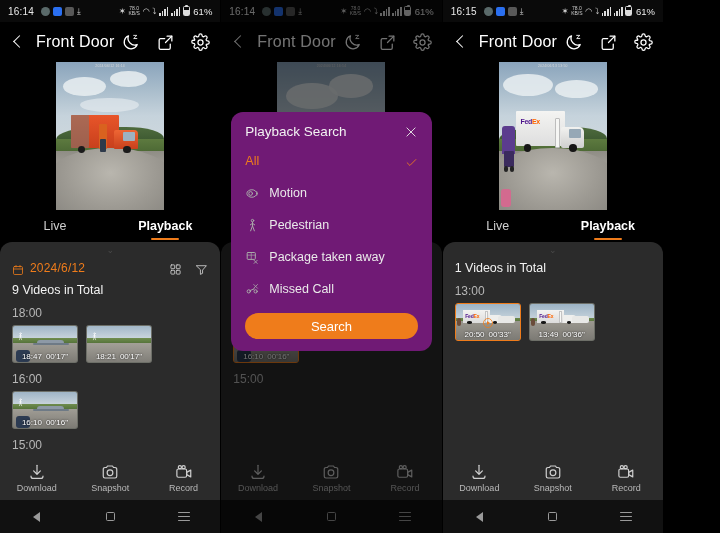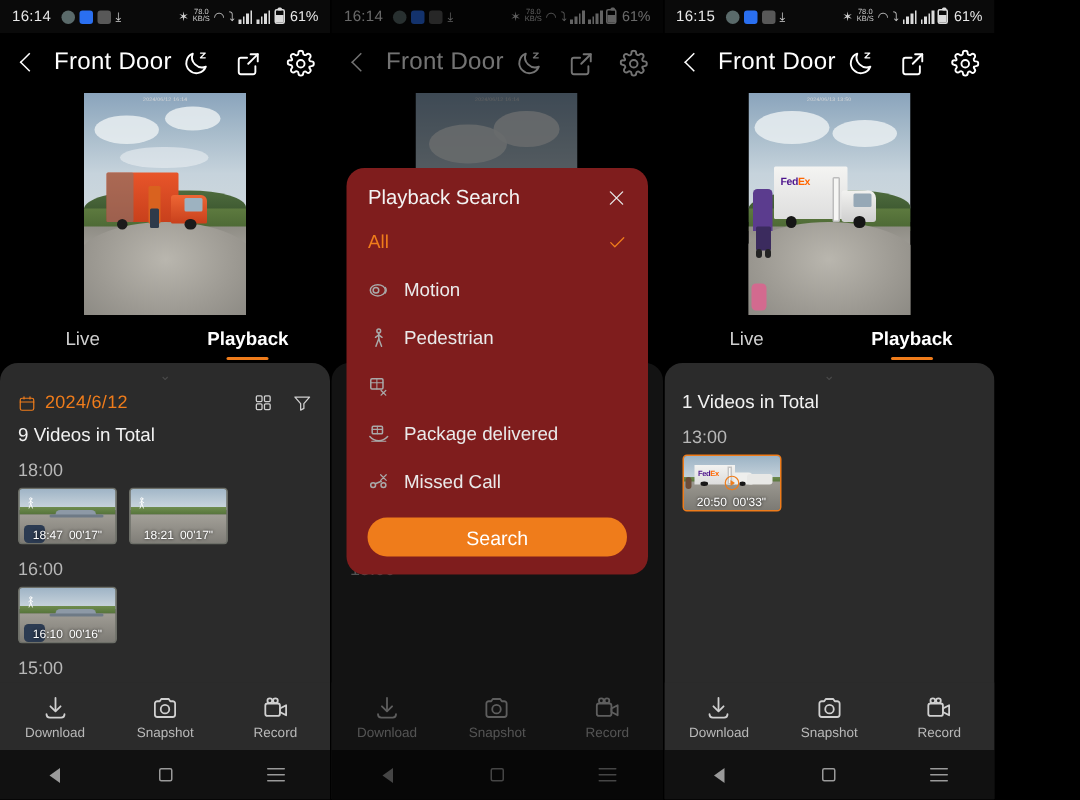--- a/index.html
+++ b/index.html
@@ -193,21 +193,21 @@
   .nav-item{flex:1;display:flex;align-items:center;justify-content:center;cursor:pointer;}
   .nav-tri{width:0;height:0;border-top:5px solid transparent;border-bottom:5px solid transparent;border-right:7px solid #9a9a9a;}
   .nav-sq{width:9px;height:9px;border:1.4px solid #9a9a9a;border-radius:1.5px;}
   .nav-lines{width:12px;}
   .nav-lines span{display:block;height:1.3px;background:#9a9a9a;margin:2.4px 0;border-radius:1px;}
 
   
   .dim{position:absolute;inset:0;background:rgba(0,0,0,.55);z-index:40;}
   .modal{
     position:absolute; left:10px; right:10px; top:112px;
-    background:#7f1d1d; border-radius:12px; z-index:50;
+    background:#701a75; border-radius:12px; z-index:50;
     padding:10px 0 10px 0;
   }
   .modal-head{
     display:flex;align-items:center;padding:2px 14px 6px 14px;
   }
   .modal-title{color:#f2f2f2;font-size:13.5px;}
   .modal-close{margin-left:auto;width:14px;height:14px;cursor:pointer;}
   .opt{
     display:flex;align-items:center;height:32px;padding:0 14px;cursor:pointer;
   }
@@ -668,30 +668,21 @@
             </svg></span>
         <span class="opt-label">Pedestrian</span>
 
       </div>
       <div class="opt ">
         <span class="opt-icon" style="color:#a9a9a9"><svg viewBox="0 0 24 24" width="15" height="15" fill="none" stroke="currentColor" stroke-width="1.6" stroke-linecap="round" stroke-linejoin="round">
               <rect x="3.5" y="4" width="13" height="11" rx="1.3"></rect>
               <path d="M3.5 8.2h13M10 4v11" stroke-width="1.1"></path>
               <path d="M14.5 16.5l5 5M19.5 16.5l-5 5" stroke-width="1.4"></path>
             </svg></span>
-
-      </div>
-      <div class="opt ">
-        <span class="opt-icon" style="color:#a9a9a9"><svg viewBox="0 0 24 24" width="15" height="15" fill="none" stroke="currentColor" stroke-width="1.6" stroke-linecap="round" stroke-linejoin="round">
-              <rect x="5" y="3.5" width="11" height="8" rx="1.2"></rect>
-              <path d="M5 6.8h11M10.5 3.5v8" stroke-width="1.1"></path>
-              <path d="M2.5 14.5c2.5 3 6 4.5 9.5 4.5s6.5-1.3 9.5-4.5"></path>
-              <path d="M4.5 19.5h15" stroke-width="1.2"></path>
-            </svg></span>
-        <span class="opt-label">Package delivered</span>
+        <span class="opt-label">Package taken away</span>
 
       </div>
       <div class="opt ">
         <span class="opt-icon" style="color:#a9a9a9"><svg viewBox="0 0 24 24" width="15" height="15" fill="none" stroke="currentColor" stroke-width="1.6" stroke-linecap="round" stroke-linejoin="round">
               <circle cx="6" cy="15" r="2.6"></circle>
               <circle cx="17" cy="15" r="2.6"></circle>
               <path d="M8.3 13.6l6.4-2.6"></path>
               <path d="M14 4l6 6M20 4l-6 6" stroke-width="1.3"></path>
             </svg></span>
         <span class="opt-label">Missed Call</span>
@@ -822,20 +813,40 @@
 
             <span class="play-badge" style="color:#ef7c1b"><svg viewBox="0 0 24 24" width="12" height="12" fill="none" stroke="currentColor" stroke-width="1.6" stroke-linecap="round" stroke-linejoin="round">
                 <circle cx="12" cy="12" r="9"></circle>
                 <path d="M10 8l6 4-6 4z" fill="currentColor" stroke="none"></path>
               </svg></span>
             <div class="thumb-cap">
               <span>20:50</span>
               <span>00'33"</span>
             </div>
           </div>
+          <div class="thumb ">
+            <div class="thumb-scene">
+      <div class="sky" style="height:44%;background:linear-gradient(180deg,#9cb3c5,#c9d5dd)"></div>
+      <div class="grass" style="top:38%;height:12%;background:linear-gradient(180deg,#6d8a4c,#55713a)"></div>
+      <div class="ground" style="top:48%;background:linear-gradient(180deg,#9b9890,#7c7a74)"></div>
+      <div style="position:absolute;left:12%;top:16%;width:42%;height:36%;background:linear-gradient(180deg,#f3f3f1,#dcdcdc)"></div>
+      <div style="position:absolute;left:15%;top:24%;width:26%;height:10%;font:700 5px 'Liberation Sans',sans-serif;color:#4d148c;letter-spacing:-.2px">Fed<span style="color:#ff6600">Ex</span></div>
+      <div style="position:absolute;left:52%;top:30%;width:20%;height:22%;background:#efefed;border-radius:1px 3px 1px 1px"></div>
+      <div style="position:absolute;left:46%;top:20%;width:5%;height:32%;background:#f7f7f5;border:.4px solid #c4c4c4"></div>
+      <div style="position:absolute;left:18%;top:48%;width:7%;height:7%;background:#171717;border-radius:50%"></div>
+      <div style="position:absolute;left:58%;top:48%;width:7%;height:7%;background:#171717;border-radius:50%"></div>
+      <div style="position:absolute;left:66%;top:34%;width:26%;height:18%;background:#e8e8e6;border-radius:2px"></div>
+      <div style="position:absolute;left:2%;top:40%;width:7%;height:20%;background:#6a4c3a;border-radius:2px"></div>
+    </div>
+
+            <div class="thumb-cap">
+              <span>13:49</span>
+              <span>00'36"</span>
+            </div>
+          </div>
         </div>
   </div>
 
   <div class="bottombar">
 
       <div class="bb-item">
         <span class="bb-icon" style="color:#d0d0d0"><svg viewBox="0 0 24 24" width="18" height="18" fill="none" stroke="currentColor" stroke-width="1.6" stroke-linecap="round" stroke-linejoin="round">
               <path d="M12 3v11"></path>
               <path d="M7.5 10.5L12 15l4.5-4.5"></path>
               <path d="M4 17.5c0 1.7 1.3 3 3 3h10c1.7 0 3-1.3 3-3"></path>

